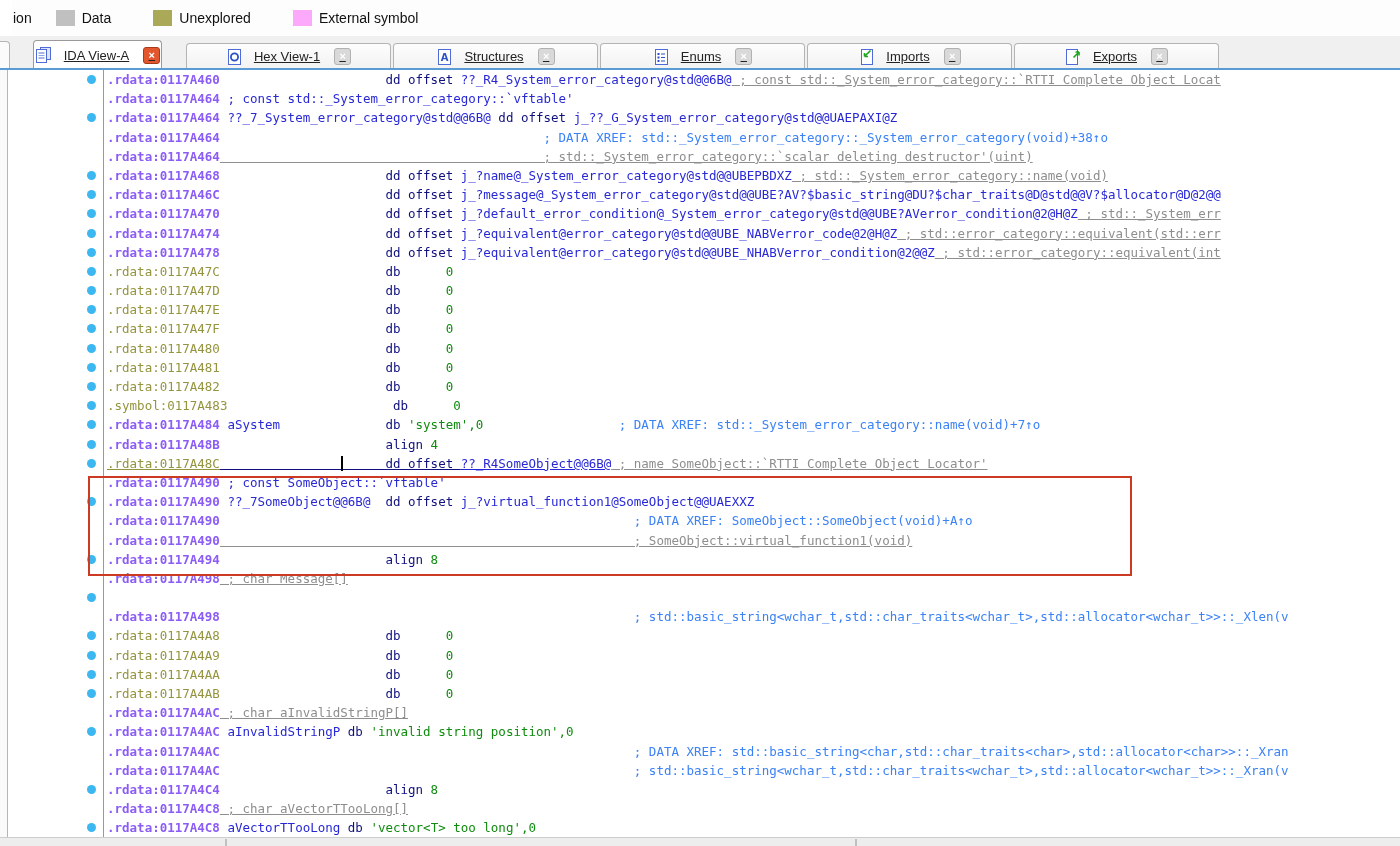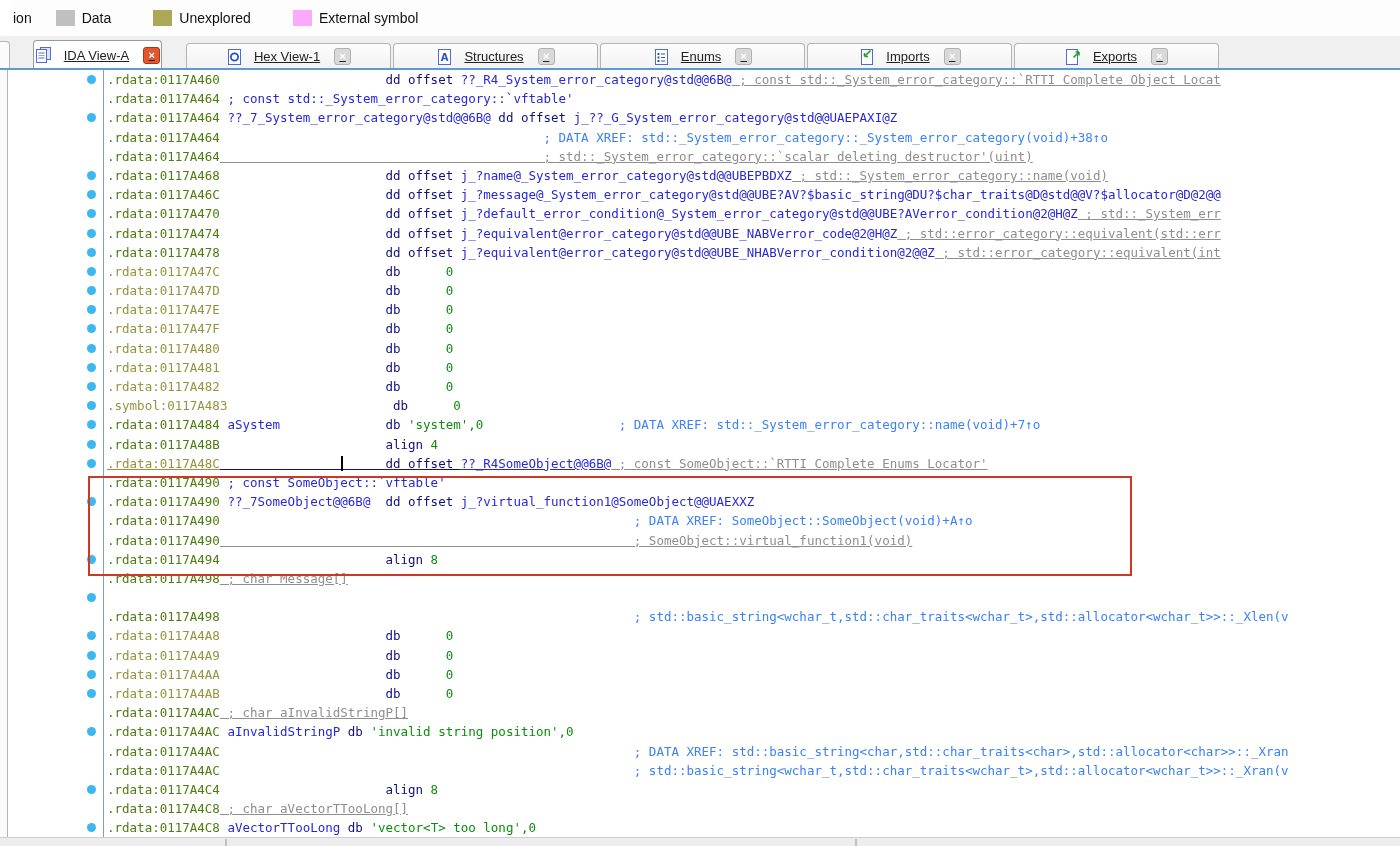--- a/index.html
+++ b/index.html
@@ -33,21 +33,21 @@
   .main{position:absolute;left:0;top:70px;width:1400px;height:776px;background:#fff;overflow:hidden;}
   .left-strip{position:absolute;left:0;top:0;width:7px;height:776px;background:#fafafa;
               border-right:1px solid #b5b5b5;}
   .code-border{position:absolute;left:103px;top:0;width:1px;height:776px;background:#7aa2c8;}
   .lines{position:absolute;left:0;top:0;width:1400px;}
   .ln{position:relative;height:19.2px;}
   .dot{position:absolute;left:87px;top:5px;width:9px;height:9px;border-radius:50%;background:#3db7ef;}
   .code{position:absolute;left:107px;top:0;white-space:pre;
         font-family:"DejaVu Sans Mono",monospace;font-size:12.5px;line-height:19.2px;}
   .cur .code span{text-decoration:underline;}
-  .sg-ag{color:#4d7c0f;}          
+  .sg-ag{color:#8b5cf6;font-weight:bold;}          
   .sg-ao{color:#94943e;}          
   .sg-k{color:#10107e;}           
   .sg-b{color:#2828d7;}           
   .sg-g{color:#0f8c0f;}           
   .sg-c{color:#8e8e8e;text-decoration:underline;}           
   .sg-x{color:#3b82f6;}           
 
   .caret{position:absolute;width:2px;height:15px;background:#000;}
   .red-box{position:absolute;border:2px solid #cc3a23;pointer-events:none;}
   .bottom-strip{position:absolute;left:0;bottom:0;width:1400px;height:8px;background:#ededed;
@@ -232,21 +232,21 @@
         <div class="ln">
           <span class="dot"></span>
           <span class="code"><span class="sg-ag">.rdata:0117A484</span><span class="sg-b"> aSystem</span><span class="sg-k">              db </span><span class="sg-g">'system',0</span><span class="sg-x">                  ; DATA XREF: std::_System_error_category::name(void)+7↑o</span></span>
         </div>
         <div class="ln">
           <span class="dot"></span>
           <span class="code"><span class="sg-ag">.rdata:0117A48B</span><span class="sg-k">                      align </span><span class="sg-g">4</span></span>
         </div>
         <div class="ln cur">
           <span class="dot"></span>
-          <span class="code"><span class="sg-ao">.rdata:0117A48C</span><span class="sg-k">                      dd offset </span><span class="sg-b">??_R4SomeObject@@6B@</span><span class="sg-c"> ; const SomeObject::`RTTI Complete Enums Locator'</span></span>
+          <span class="code"><span class="sg-ao">.rdata:0117A48C</span><span class="sg-k">                      dd offset </span><span class="sg-b">??_R4SomeObject@@6B@</span><span class="sg-c"> ; name SomeObject::`RTTI Complete Object Locator'</span></span>
         </div>
         <div class="ln">
           <span class="code"><span class="sg-ag">.rdata:0117A490</span><span class="sg-b"> ; const SomeObject::`vftable'</span></span>
         </div>
         <div class="ln">
           <span class="dot"></span>
           <span class="code"><span class="sg-ag">.rdata:0117A490</span><span class="sg-b"> ??_7SomeObject@@6B@</span><span class="sg-k">  dd offset </span><span class="sg-b">j_?virtual_function1@SomeObject@@UAEXXZ</span></span>
         </div>
         <div class="ln">
           <span class="code"><span class="sg-ag">.rdata:0117A490</span><span class="sg-x">                                                       ; DATA XREF: SomeObject::SomeObject(void)+A↑o</span></span>

